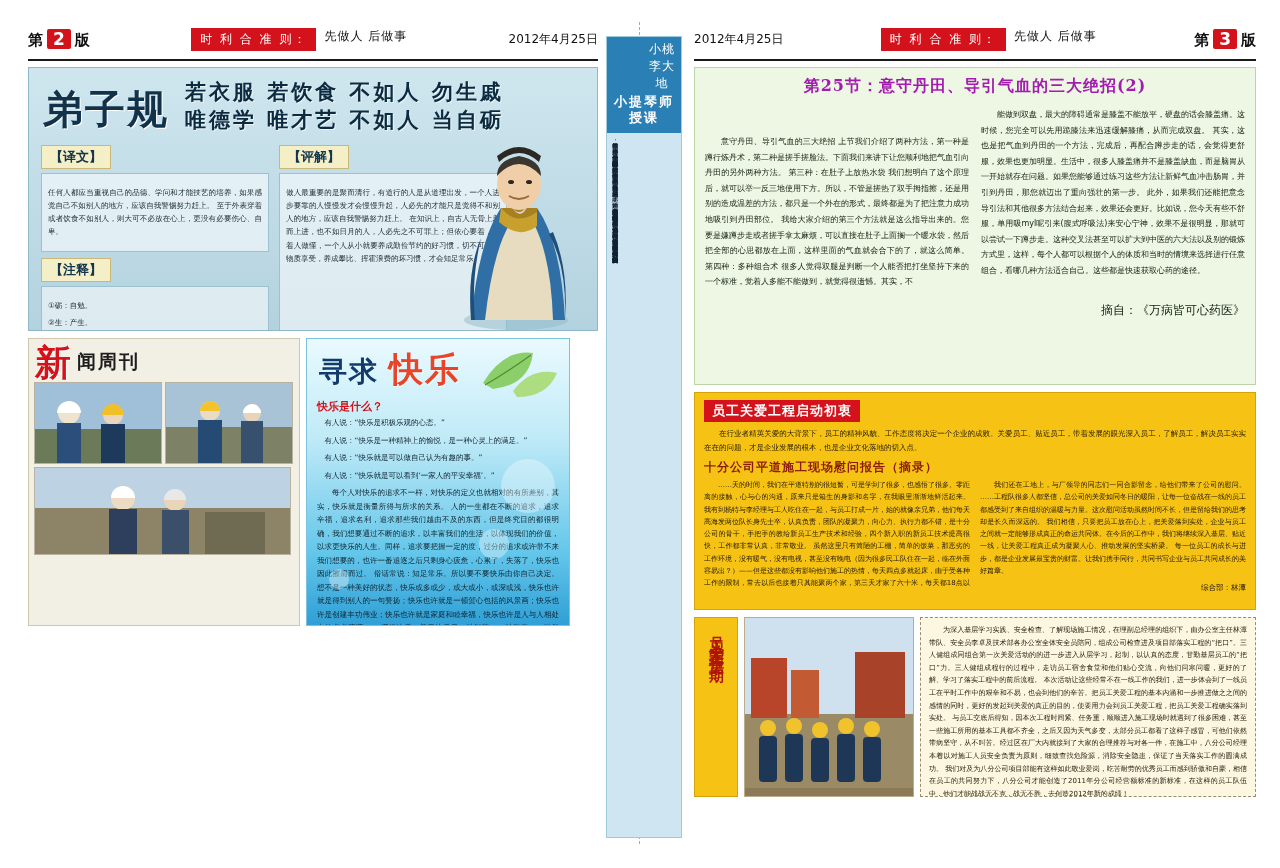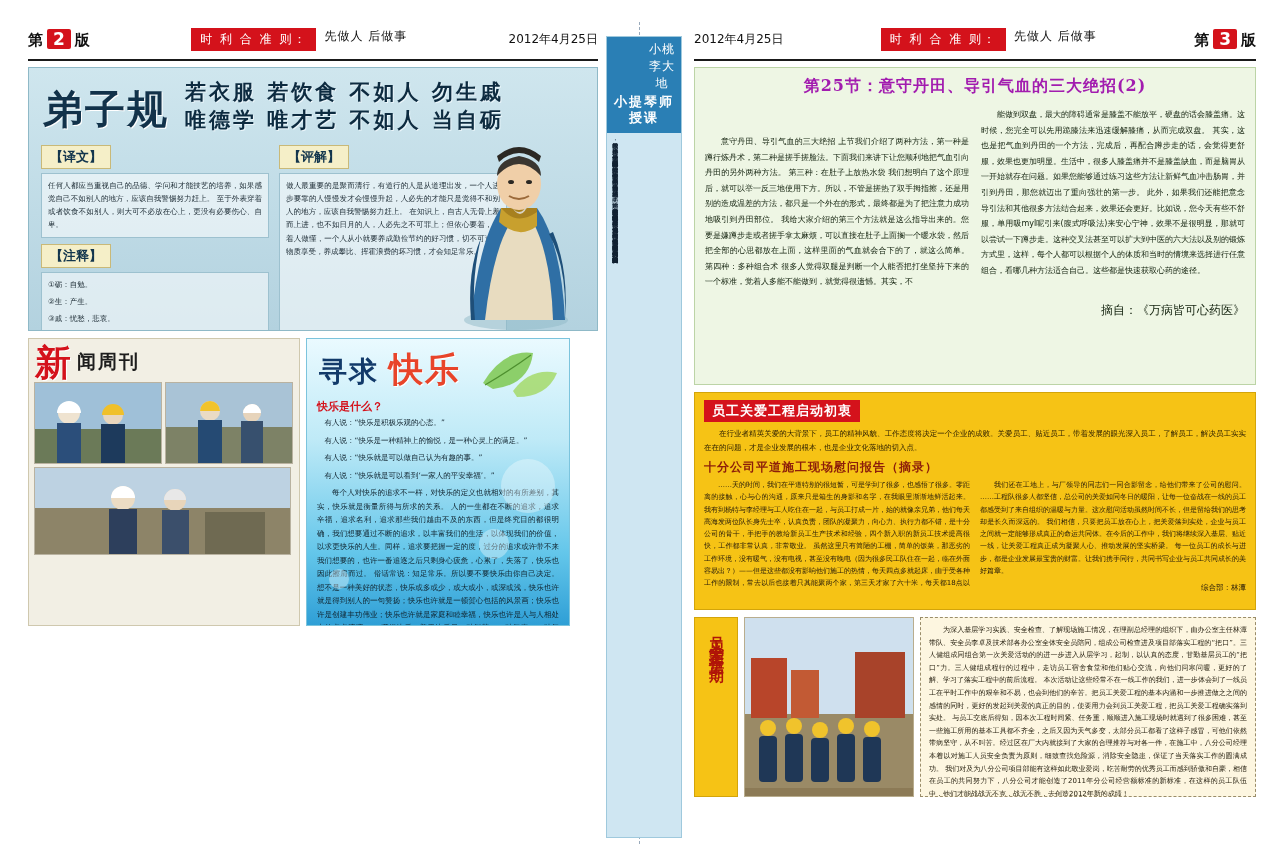--- a/index.html
+++ b/index.html
@@ -29,21 +29,21 @@
        border:1px solid #8fb9c7;overflow:hidden;}
   .dzg-head{display:flex;align-items:flex-start;padding:10px 8px 0 8px;}
   .dzg-title{font-family:"DejaVu Serif","Liberation Serif",serif;font-size:40px;font-weight:bold;color:#12324a;
              letter-spacing:2px;text-shadow:1px 1px 0 #fff;padding:4px 6px 0 6px;}
   .dzg-verse{margin-left:10px;color:#0d2b40;font-weight:bold;font-size:21px;line-height:1.35;
              font-family:"DejaVu Serif","Liberation Serif",serif;letter-spacing:3px;text-shadow:1px 1px 0 #eaf5fa;}
   .dzg-cols{display:flex;gap:10px;padding:8px 10px 0 12px;}
   .boxcol{width:228px;}
   .bx-title{font-size:13px;font-weight:bold;color:#13364d;background:#f5efc8;border:1px solid #c9b978;
             display:inline-block;padding:2px 8px;margin-bottom:4px;}
-  .bx-body{background:rgba(255,255,255,.55);border:1px solid #9dc1cf;padding:5px 6px;
+  .bx-body{background:rgba(255,255,255,.55);border:1px solid #9dc1cf;padding:12px 6px;
            font-size:7.5px;line-height:1.75;color:#1b2a33;text-align:justify;}
   .bx-body p{margin:0 0 4px 0;}
   .sage{position:absolute;right:6px;bottom:0;width:150px;height:200px;}
 
   
   .midrow{display:flex;gap:6px;margin-top:7px;height:288px;}
   .news{width:270px;background:#f2efe4;border:1px solid #cfc8ae;position:relative;overflow:hidden;}
   .news-head{display:flex;align-items:center;padding:5px 6px 2px 6px;}
   .news-xin{font-family:"DejaVu Serif","Liberation Serif",serif;font-size:36px;font-weight:bold;color:#d4121b;
             line-height:1;text-shadow:1px 1px 0 #fff;}

